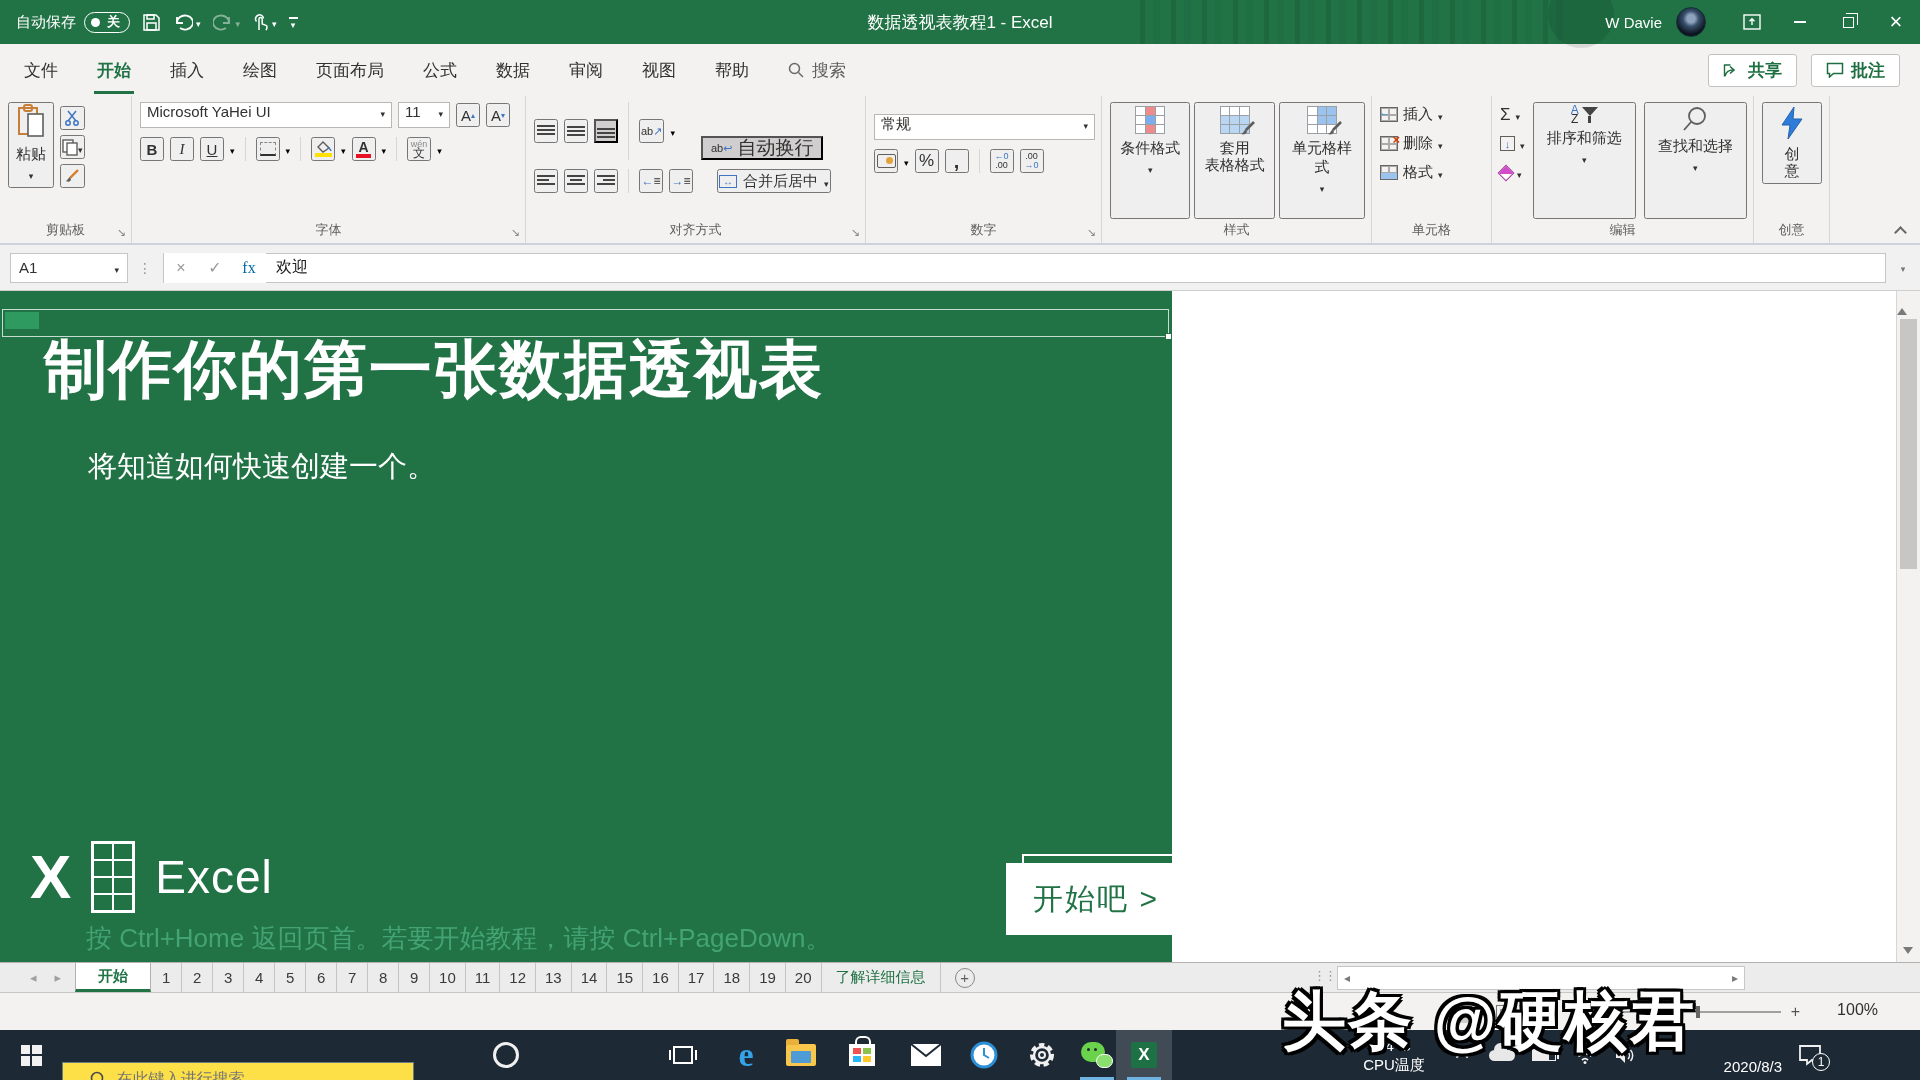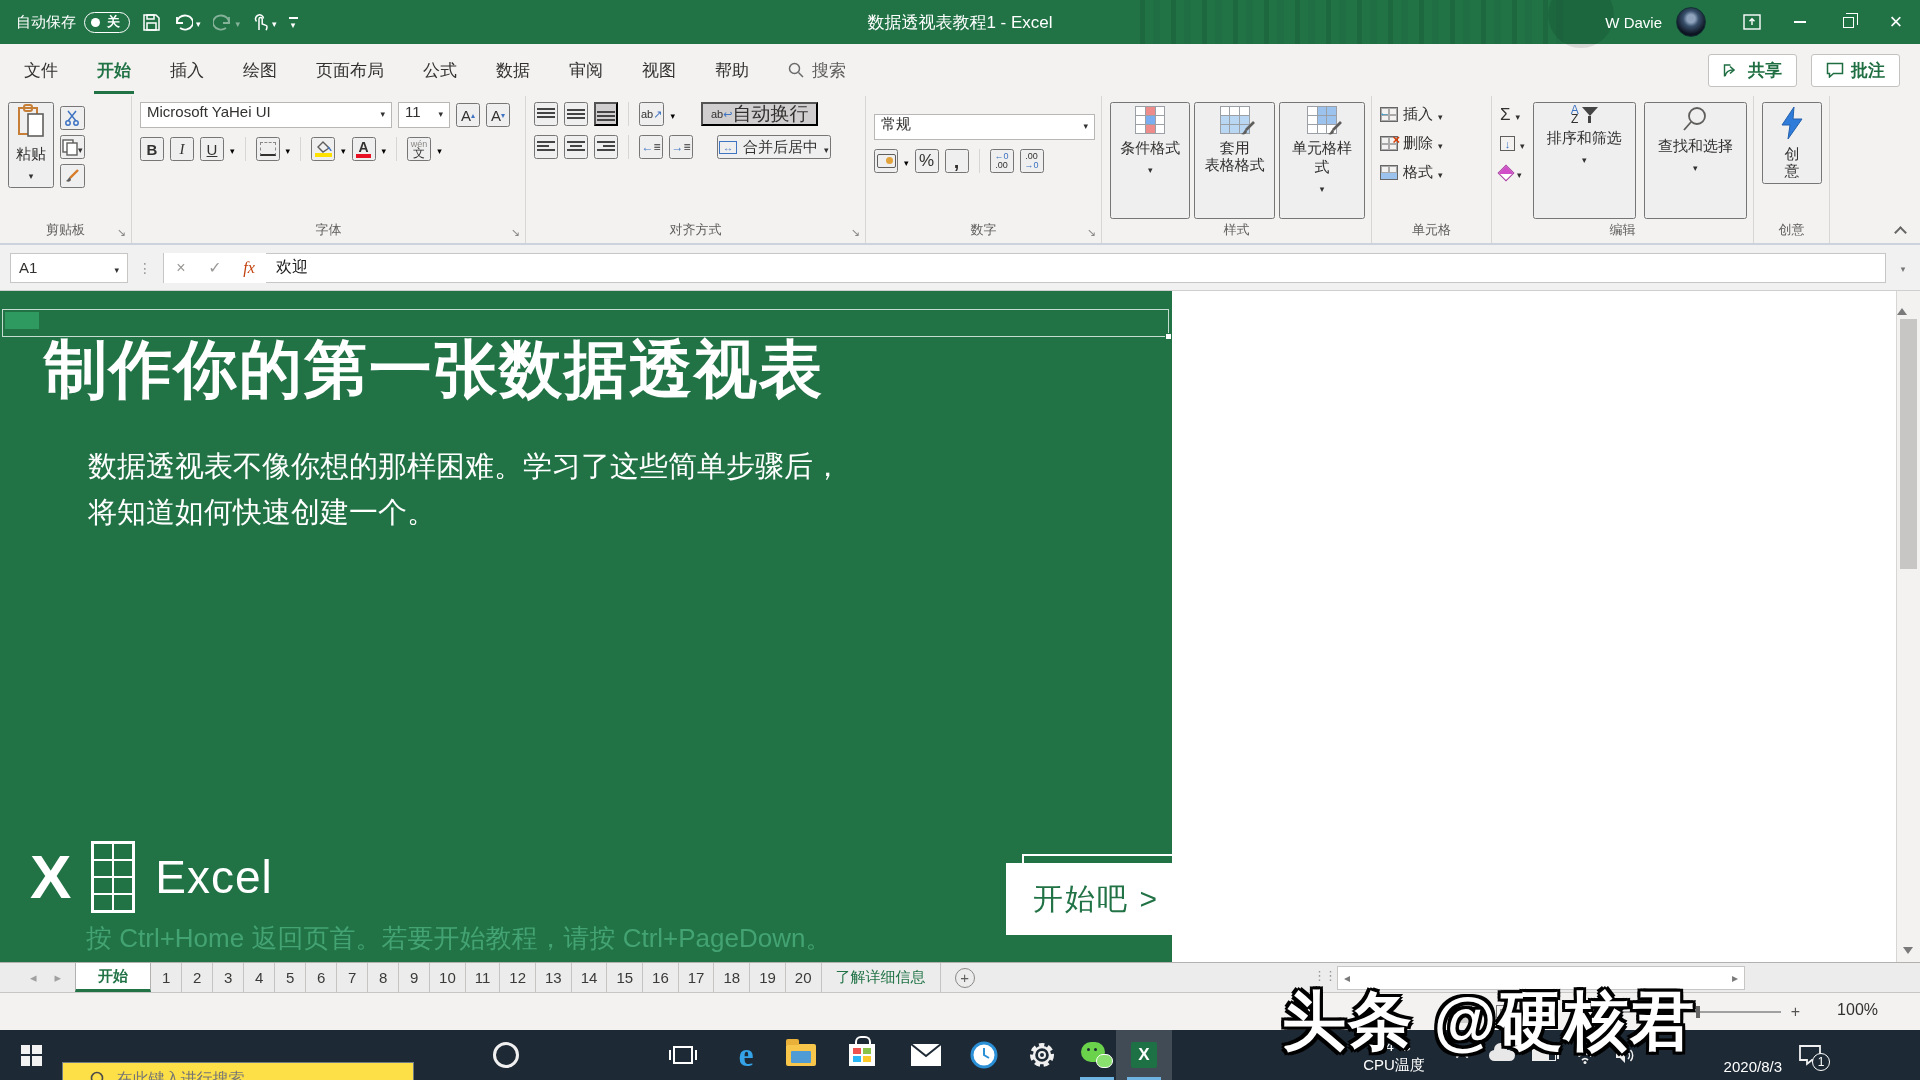--- a/index.html
+++ b/index.html
@@ -73,21 +73,21 @@
   .collapse-ch { position:absolute; right:14px; bottom:8px; width:10px; height:10px; }
   .collapse-ch::before { content:""; position:absolute; left:0; top:3px; width:7px; height:7px; border-left:2px solid #666; border-top:2px solid #666; transform:rotate(45deg); }
 
   
   .fbar { position:absolute; left:0; top:245px; width:1920px; height:46px; background:#f1f1f1; border-bottom:1px solid #cfcfcf; display:flex; align-items:center; z-index:15; }
   .namebox { width:118px; height:30px; margin-left:10px; background:#fff; border:1px solid #c8c6c4; display:flex; align-items:center; padding:0 8px; font-size:15px; color:#323130; justify-content:space-between; }
   .namebox input { border:none; outline:none; width:70px; font-size:15px; font-family:inherit; color:#323130; background:transparent; }
   .fdots { color:#9a9896; font-size:14px; margin:0 10px; letter-spacing:1px; }
   .fbtn { width:34px; height:30px; display:flex; align-items:center; justify-content:center; color:#9a9896; font-size:16px; background:#fff; border:none; }
   .fbox { background:#fff; border:1px solid #c8c6c4; height:30px; display:flex; align-items:center; }
-  .fx { font-family:"Liberation Serif",serif; font-style:italic; color:#c2410c;text-align:center; }
+  .fx { font-family:"Liberation Serif",serif; color:#0369a1;text-align:center; }
   .fvalue { flex:1; background:#fff; border:1px solid #c8c6c4; border-left:none; height:30px; display:flex; align-items:center; padding:0 10px; font-size:16px; color:#1d1d1d; margin-right:6px; }
   .fexpand { width:22px; text-align:center; color:#777; font-size:11px; margin-right:6px; }
 
   
   .sheet { position:absolute; left:0; top:291px; width:1920px; height:671px; background:#fff; z-index:10; }
   .slide { position:absolute; left:0; top:0; width:1172px; height:671px; background:#217346; overflow:hidden; }
   .sel-box { position:absolute; left:2px; top:18px; width:1167px; height:28px; border:1px solid rgba(255,255,255,.75); }
   .sel-chip { position:absolute; left:2px; top:2px; width:34px; height:17px; background:#2f9a5f; }
   .sel-handle { position:absolute; right:-4px; bottom:-4px; width:7px; height:7px; background:#fff; border:1px solid #217346; }
   .slide-title { position:absolute; left:44px; top:36px; color:#fff; font-size:63px; font-weight:bold; letter-spacing:2px; white-space:nowrap; }
@@ -405,21 +405,21 @@
               <i></i>
               <i></i>
             </span>
           </button>
         <span class="vbar"></span>
         <button class="sbtn">
             <span style="font-size:11px;">ab<span class="blue">↗</span></span>
           </button>
         <span class="caret"></span>
         <span style="width:14px;"></span>
-        <button class="sbtn on" style="padding:0 8px;display:flex;">
+        <button class="sbtn on" style="padding:0 8px;gap:5px;display:flex;margin-top:34px;">
           <span style="font-size:11px;">ab<span class="blue">↩</span></span>
           <span style="font-size:19px;">自动换行</span>
         </button>
       </div>
       <div class="rowline">
         <button class="sbtn">
             <span class="lines-i li-l">
               <i></i>
               <i></i>
               <i></i>
@@ -654,21 +654,20 @@
   </div>
 
   <div class="sheet">
     <div class="slide">
       <div class="sel-box">
         <span class="sel-chip"></span>
         <span class="sel-handle"></span>
       </div>
       <h1 class="slide-title">制作你的第一张数据透视表</h1>
       <p class="slide-sub">
-        <span style="display:block;">数据透视表不像你想的那样困难。学习了这些简单步骤后，</span>
         <span style="display:block;">将知道如何快速创建一个。</span>
       </p>
       <div class="xl-logo">
         <span class="xl-x">X</span>
         <span class="xl-grid">
             <i></i>
             <i></i>
             <i></i>
             <i></i>
             <i></i>

